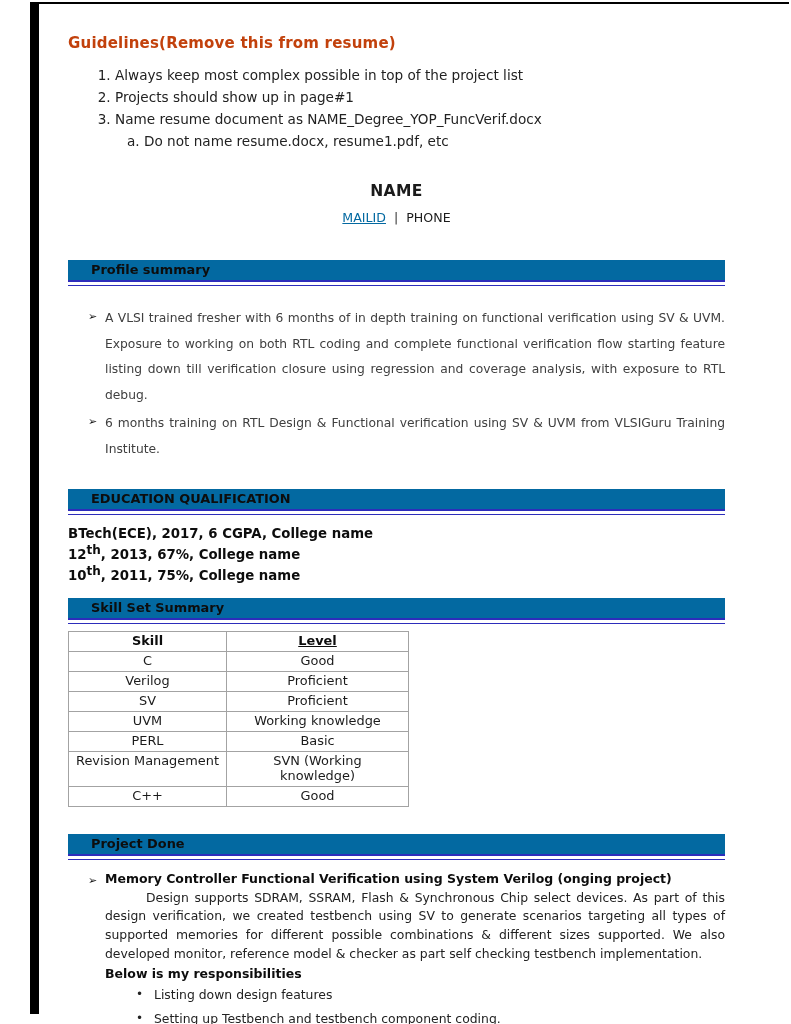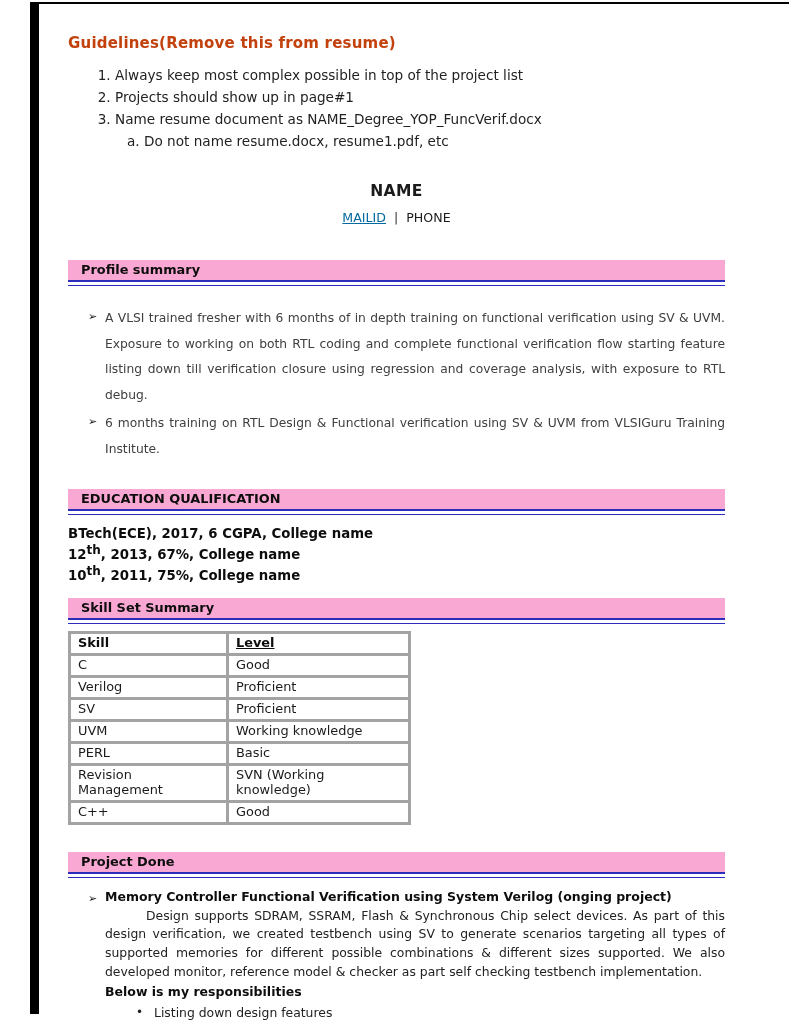--- a/index.html
+++ b/index.html
@@ -22,41 +22,41 @@
   ol.guide-list { margin:12px 0 0 47px; font-size:13.6px; line-height:1.62; list-style:decimal; color:#222; }
   ol.guide-sub { list-style:lower-alpha; margin:0 0 0 29px; }
 
   
   .name-line { text-align:center; font-size:15.5px; font-weight:bold; margin-top:30px; letter-spacing:.4px; }
   .contact-line { text-align:center; font-size:12.6px; margin-top:10px; }
   .contact-line a { color:#0369a1; text-decoration:underline; cursor:pointer; }
   .contact-sep { margin:0 4px; color:#333; }
 
   
-  .section-bar { background:#f9a8d4; font-weight:bold; font-size:12.9px; padding:2px 13px 3px; color:#0d0d0d; }
+  .section-bar { background:#0369a1; font-weight:bold; font-size:12.9px; padding:2px 23px 3px; color:#0d0d0d; }
   .double-rule { height:6px; border-top:2px solid #2d2dbb; border-bottom:1px solid #2d2dbb; }
 
   .sec-profile { margin-top:35px; }
   .sec-education { margin-top:27px; }
   .sec-skills { margin-top:13px; }
   .sec-projects { margin-top:27px; }
 
   
   .arrow-list { list-style:none; margin-top:20px; font-size:12.3px; }
   .arrow-list > li { display:flex; margin-bottom:3px; }
   .arrow-marker { flex:0 0 17px; margin-left:20px; font-size:11px; padding-top:4px; color:#111; }
   .arrow-text { flex:1; text-align:justify; line-height:2.08; color:#404040; }
 
   
   .edu-rows { margin-top:7px; font-size:13.3px; font-weight:bold; line-height:1.3; color:#0d0d0d; }
   .edu-rows sup { font-size:12px; }
 
   
   table.skill-table { border-collapse:collapse; margin-top:7px; font-size:12.9px; }
-  .skill-table th, .skill-table td { border:3px solid #a3a3a3; text-align:left; font-weight:normal; padding:1px 7px 3px; vertical-align:top; color:#1b1b1b; }
+  .skill-table th, .skill-table td { border:1px solid #a3a3a3; text-align:center; font-weight:normal; padding:1px 7px 3px; vertical-align:top; color:#1b1b1b; }
   .skill-table th { font-weight:bold; color:#0d0d0d; }
   .skill-table .col-skill { width:158px; }
   .skill-table .col-level { width:182px;text-decoration:underline; }
 
   
   .proj-list { list-style:none; margin-top:10px; font-size:12.4px; }
   .proj-list > li { display:flex; }
   .proj-body { flex:1; }
   .proj-title { font-weight:bold; font-size:12.5px; color:#0d0d0d; padding-top:1px; }
   .proj-desc { margin-top:3px; text-align:justify; line-height:1.52; text-indent:41px; color:#222; }

